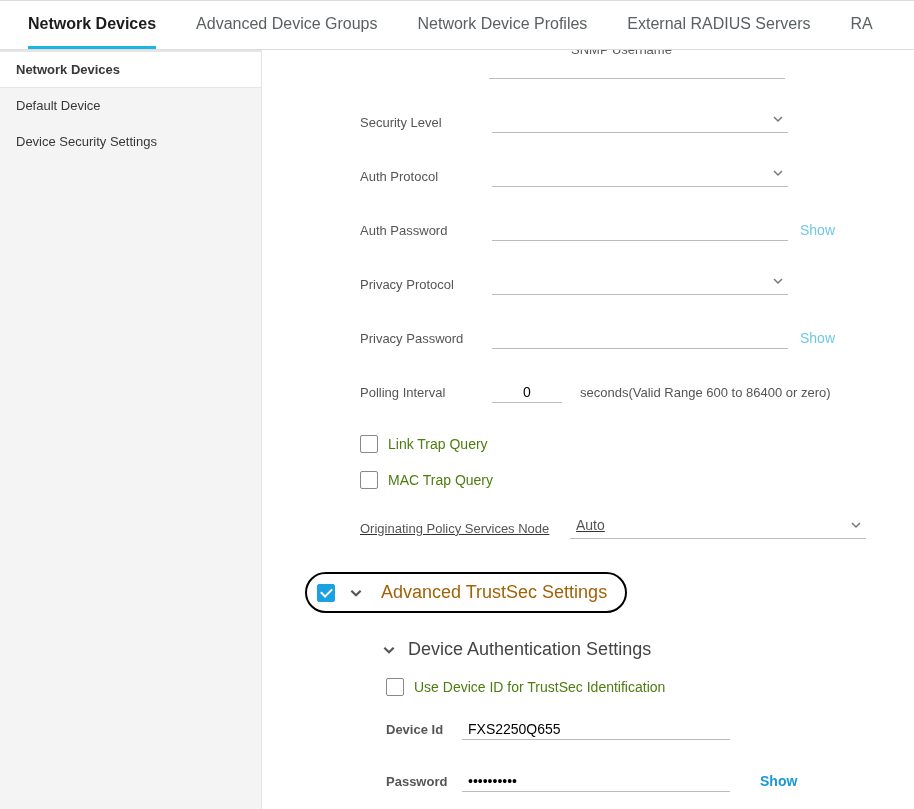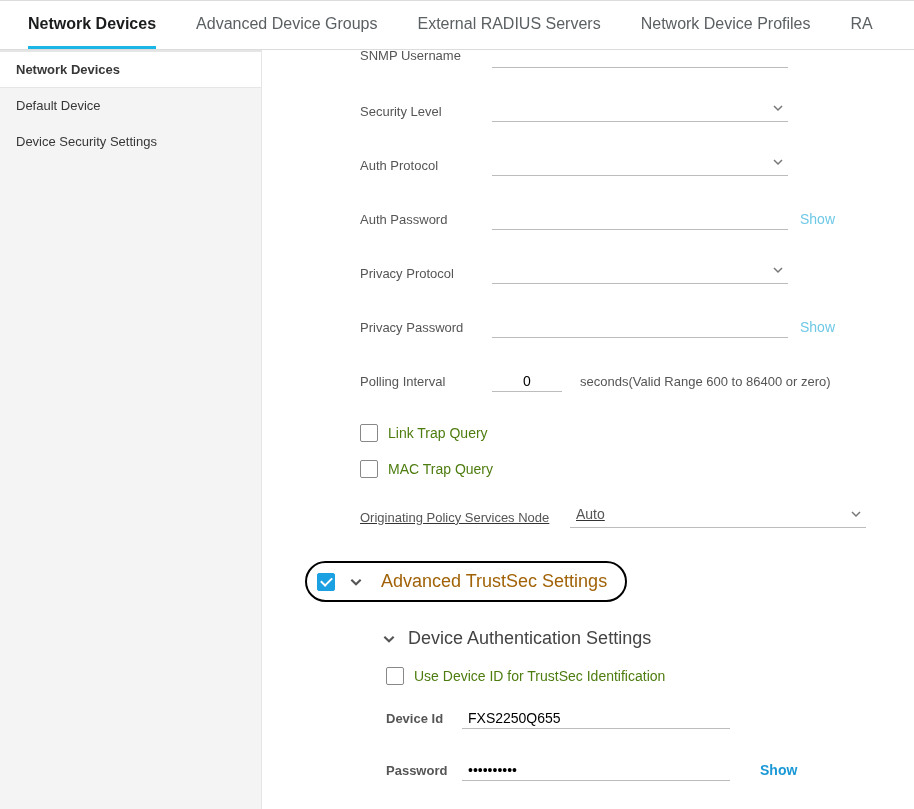--- a/index.html
+++ b/index.html
@@ -197,31 +197,31 @@
     color: #444;
   }
 
   .sub-body { margin-left: 124px; }
   .sub-body .check-row { margin-bottom: 22px; }
   .sub-body .row { margin-bottom: 30px; }
   .sub-body .row-label { width: 76px; font-size:13px;font-weight:bold; }
   .sub-body .uline-input { width: 268px; padding-left:6px; }
 
   
-  .row.cut { margin-top: -4px; }
+  .row.cut { margin-top: -4px; flex-direction: column; }
   .row.cut .row-label { margin-top: -4px; }
 </style>
 </head>
 <body>
 
 <div class="tabbar">
   <div class="tab active">Network Devices</div>
   <div class="tab">Advanced Device Groups</div>
+  <div class="tab">Network Device Profiles</div>
   <div class="tab">External RADIUS Servers</div>
-  <div class="tab">Network Device Profiles</div>
   <div class="tab">RA</div>
 </div>
 
 <div class="content-area">
 
   <div class="sidebar">
     <div class="sidebar-item active">Network Devices</div>
     <div class="sidebar-item">Default Device</div>
     <div class="sidebar-item">Device Security Settings</div>
   </div>

